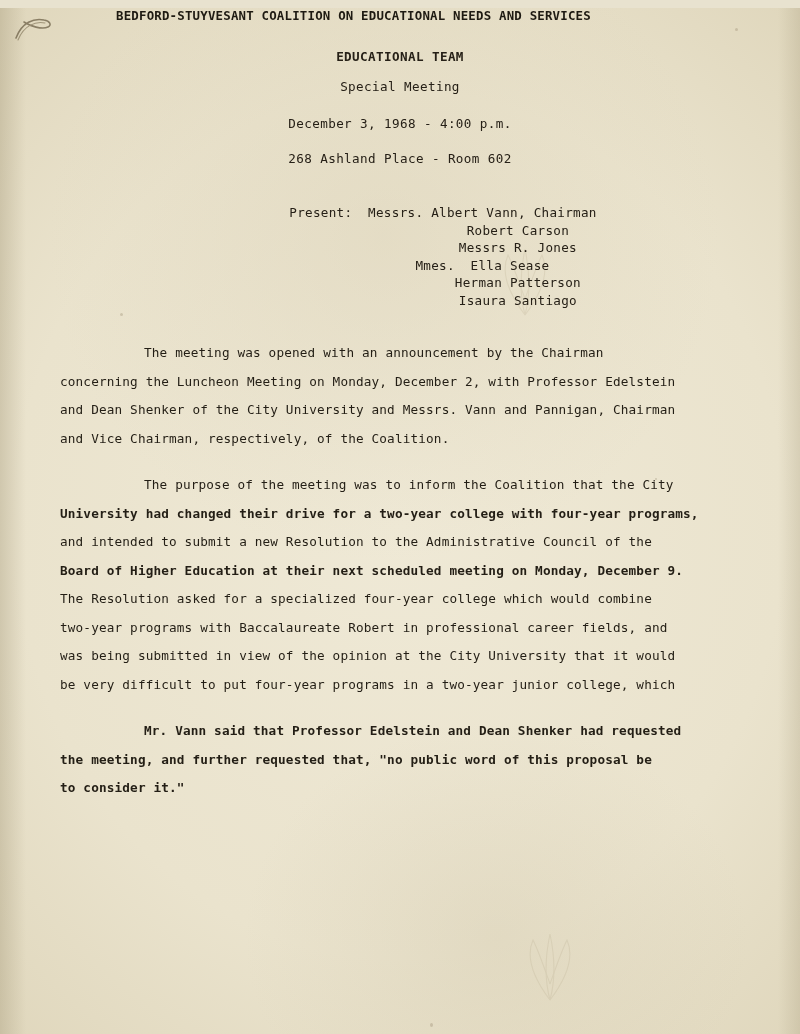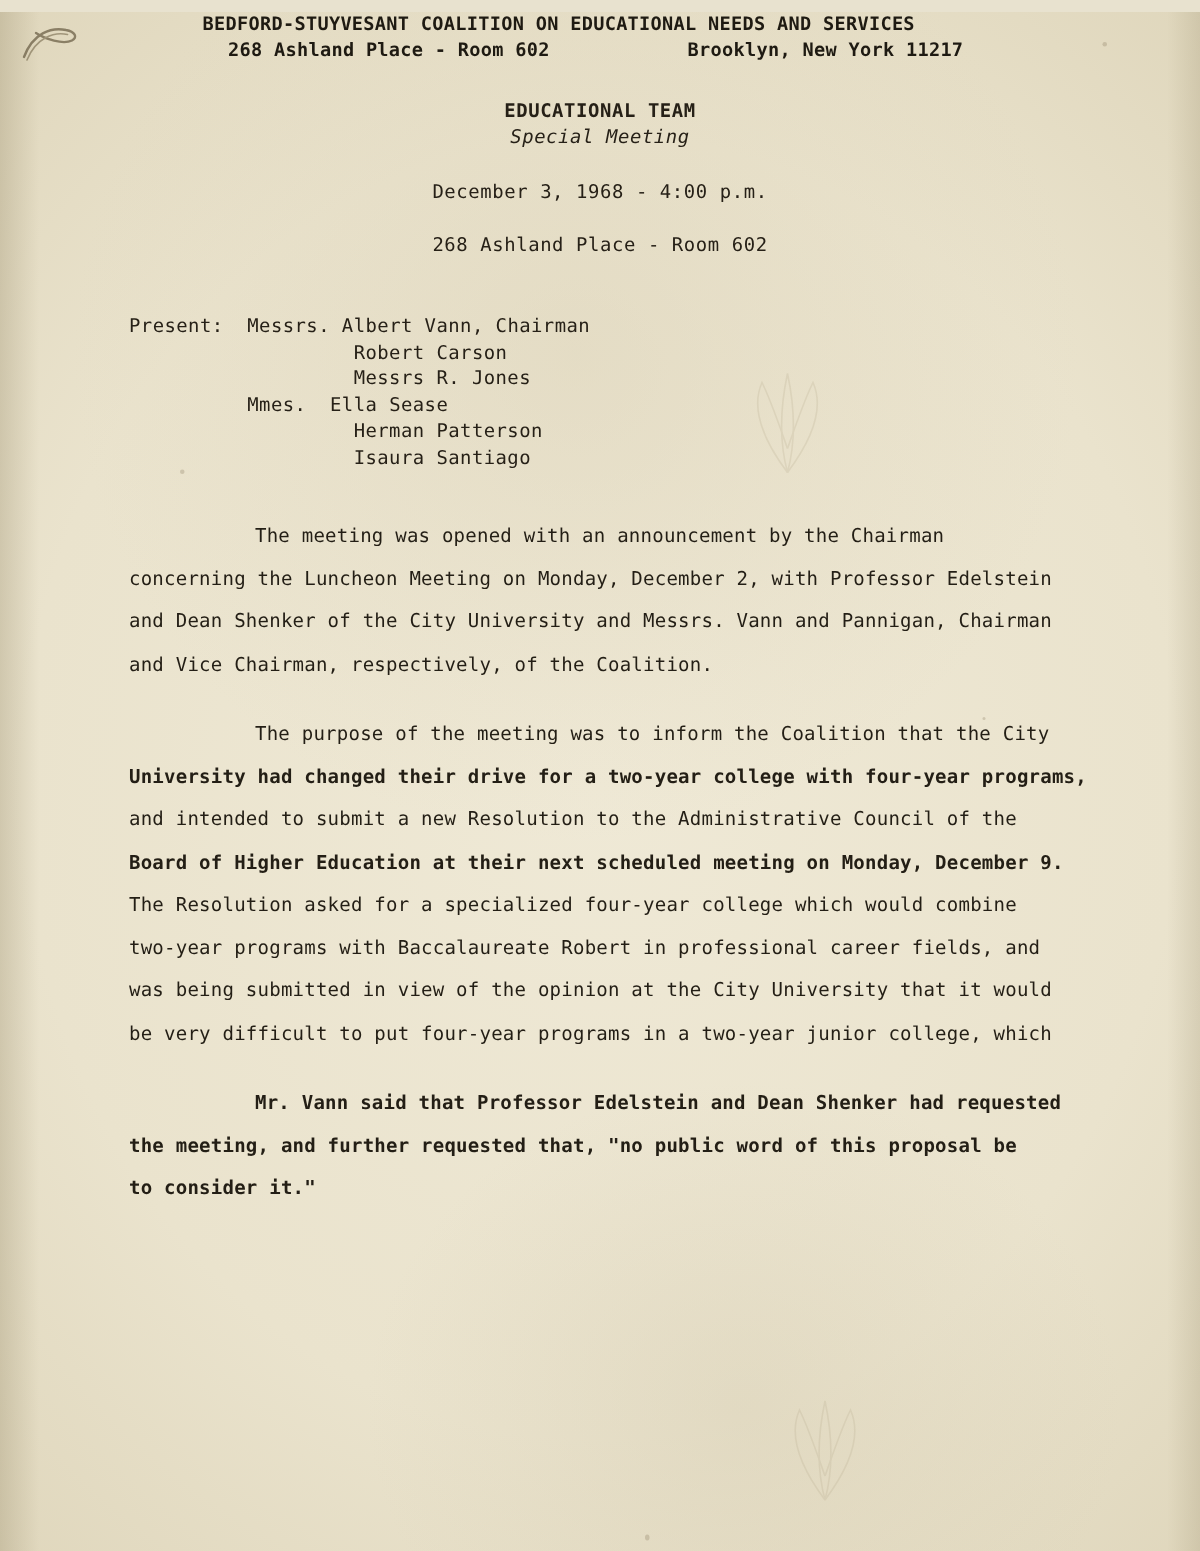--- a/index.html
+++ b/index.html
@@ -78,49 +78,50 @@
   .header {
     margin-top: 8px;
     text-align: left;
   }
   .header .line {
     font-size: 12.4px;
     letter-spacing: 0.2px;
     font-weight: bold;
     color: #1e1a12;
   }
-  .h1 { padding-left: 116px; margin-left: 19px; }
+  .h1 { padding-left: 116px; }
   .h2 { padding-left: 152px; margin-top: 2px; font-weight: bold;}
 
   .title-block {
     margin-top: 26px;
     text-align: center;
   }
   .title-block .line {
     font-size: 12.6px;
     letter-spacing: 0.4px;
   }
   .title-block .t1 { font-weight: bold; }
-  .title-block .t2 { margin-top: 2px; font-style: italic; }
+  .title-block .t2 { margin-top: 15px; }
   .title-block .t3 { margin-top: 22px; }
   .title-block .t4 { margin-top: 20px; }
 
   .present {
     margin-top: 38px;
     padding-left: 86px;
   }
   .present .line {
     font-size: 12.6px;
     line-height: 17.5px;
     letter-spacing: 0.3px;
+    text-align: center;
   }
 
   .body {
     margin-top: 30px;
-    padding-left: 86px;
+    padding-left: 60px;
     padding-right: 46px;
   }
   .para {
     margin-bottom: 18px;
   }
   .para .line {
     font-size: 12.7px;
     line-height: 28.5px;
     letter-spacing: 0.15px;
     color: #231e15;
@@ -164,21 +165,20 @@
 
   <span class="speck" style="left:120px; top:305px; width:3px; height:3px;"></span>
   <span class="speck" style="left:655px; top:470px; width:2px; height:2px;"></span>
   <span class="speck" style="left:430px; top:1015px; width:3px; height:4px;"></span>
   <span class="speck" style="left:735px; top:20px; width:3px; height:3px;"></span>
 
   <div class="doc">
 
     <div class="header">
       <div class="line h1">BEDFORD-STUYVESANT COALITION ON EDUCATIONAL NEEDS AND SERVICES</div>
-      <div class="line h2"><span>268 Ashland Place - Room 602</span>            <span>Brooklyn, New York 11217</span></div>
     </div>
 
     <div class="title-block">
       <div class="line t1">EDUCATIONAL TEAM</div>
       <div class="line t2">Special Meeting</div>
       <div class="line t3">December 3, 1968 - 4:00 p.m.</div>
       <div class="line t4">268 Ashland Place - Room 602</div>
     </div>
 
     <div class="present">

